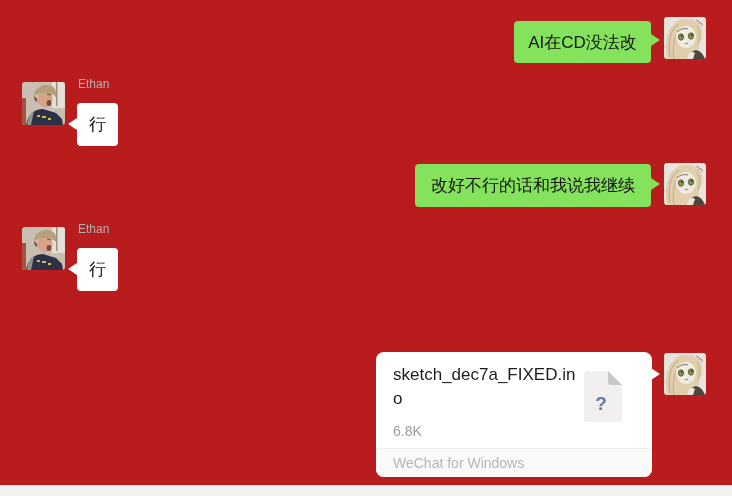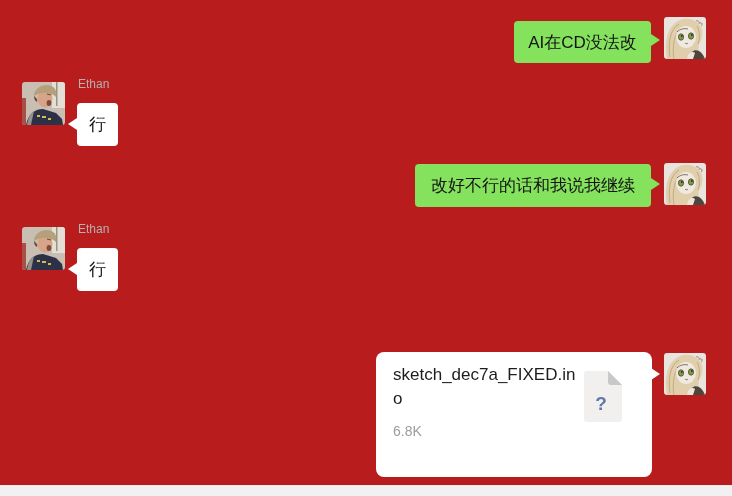--- a/index.html
+++ b/index.html
@@ -140,20 +140,23 @@
   <div class="file-card">
     <div class="file-title">sketch_dec7a_FIXED.ino</div>
     <div class="file-size">6.8K</div>
     <div class="file-icon">
       <svg width="38" height="51" viewBox="0 0 38 51">
         <path d="M3,0 H24 L38,14 V48 a3,3 0 0 1 -3,3 H3 a3,3 0 0 1 -3,-3 V3 a3,3 0 0 1 3,-3 Z" fill="#f1f0ee"></path>
         <path d="M24,0 L38,14 H27 a3,3 0 0 1 -3,-3 Z" fill="#c9c8c6"></path>
         <text x="17" y="39" font-size="19" font-weight="600" fill="#5e79a8" text-anchor="middle">?</text>
       </svg>
     </div>
+    <div class="file-footer">
+      <span>WeChat for Windows</span>
+    </div>
   </div>
   <div class="tail tail-file" style="left:651px; top:368px;"></div>
   <div class="avatar" style="left:664px; top:353px;">
     <svg width="42" height="42" viewBox="0 0 42 42">
       <rect width="42" height="42" fill="#e9e4dd"></rect>
       <path d="M3,42 C0,26 3,10 14,4 C23,-1 33,3 37,10 C40,16 38,23 35,27 L33,42 Z" fill="#dcc79c" opacity="0.75"></path>
       <path d="M6,40 C4,26 6,12 15,7 M10,42 C8,30 10,18 16,12 M33,9 C36,14 36,22 34,27" stroke="#a8935f" stroke-width="0.8" fill="none" opacity="0.7"></path>
       <ellipse cx="22" cy="20" rx="10" ry="11" fill="#efe9df"></ellipse>
       <path d="M13,15 C16,12 20,11 24,12" stroke="#6b6151" stroke-width="0.9" fill="none"></path>
       <ellipse cx="17" cy="20" rx="2.6" ry="3.2" fill="#839a48" stroke="#4e4a3a" stroke-width="0.8"></ellipse>

